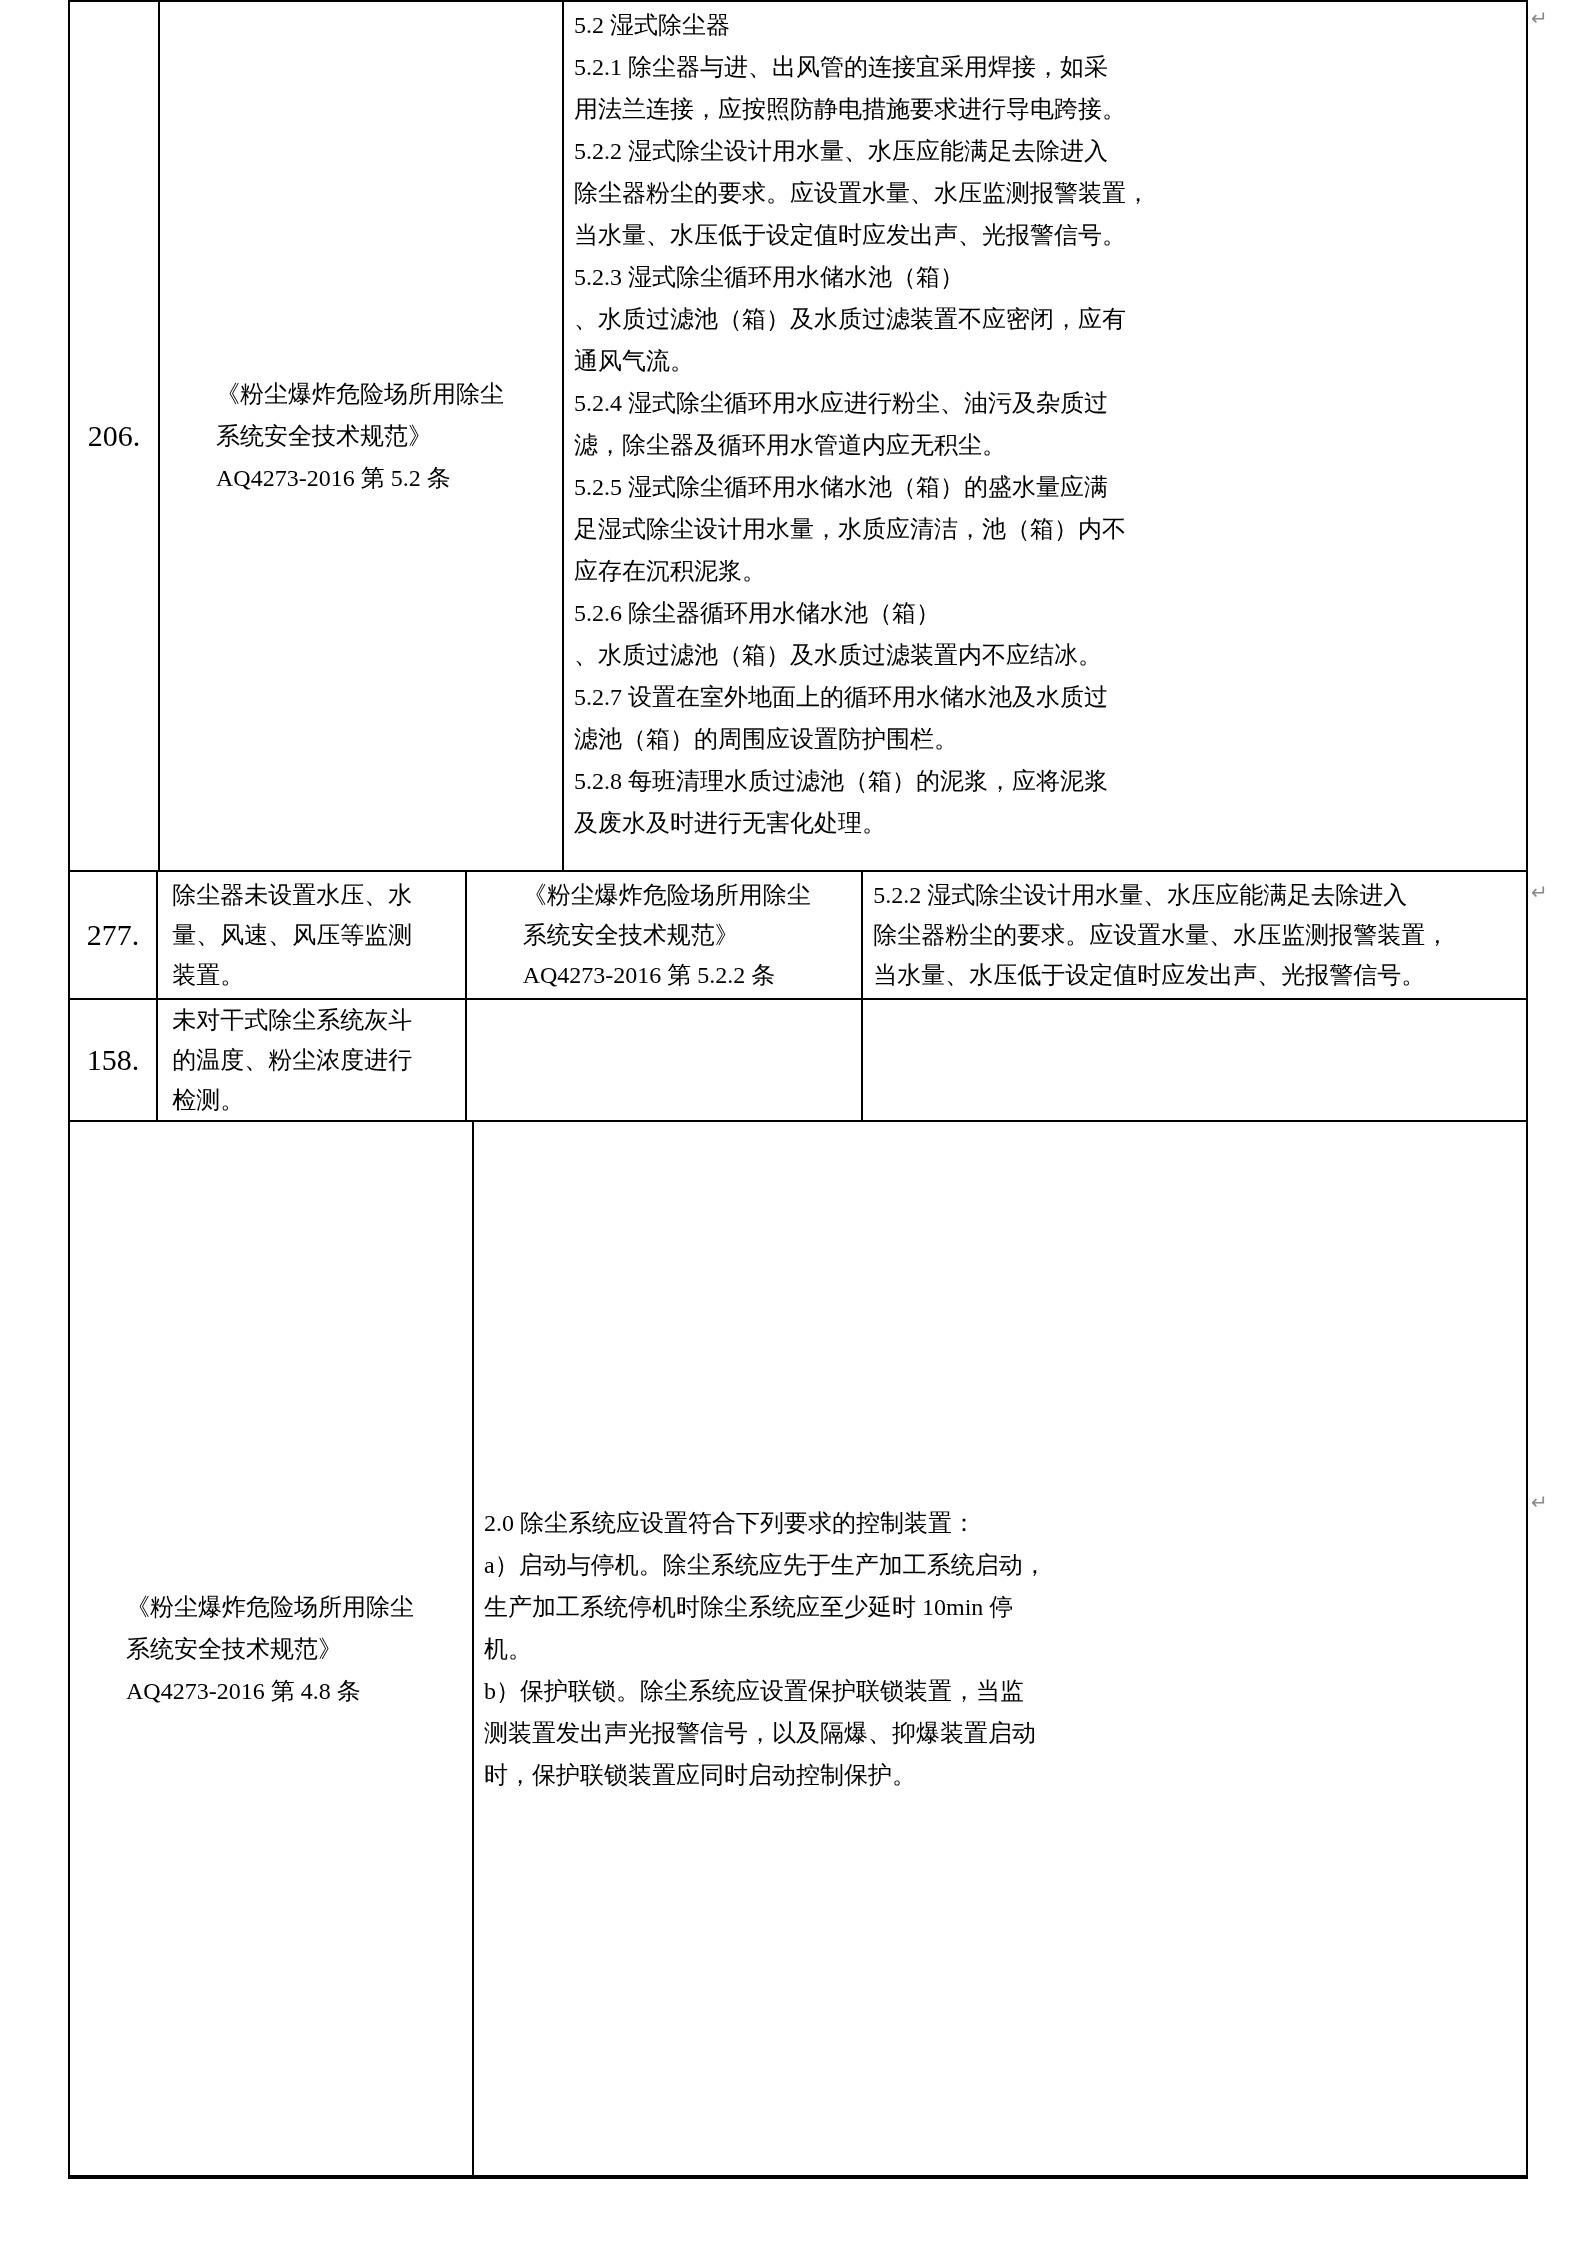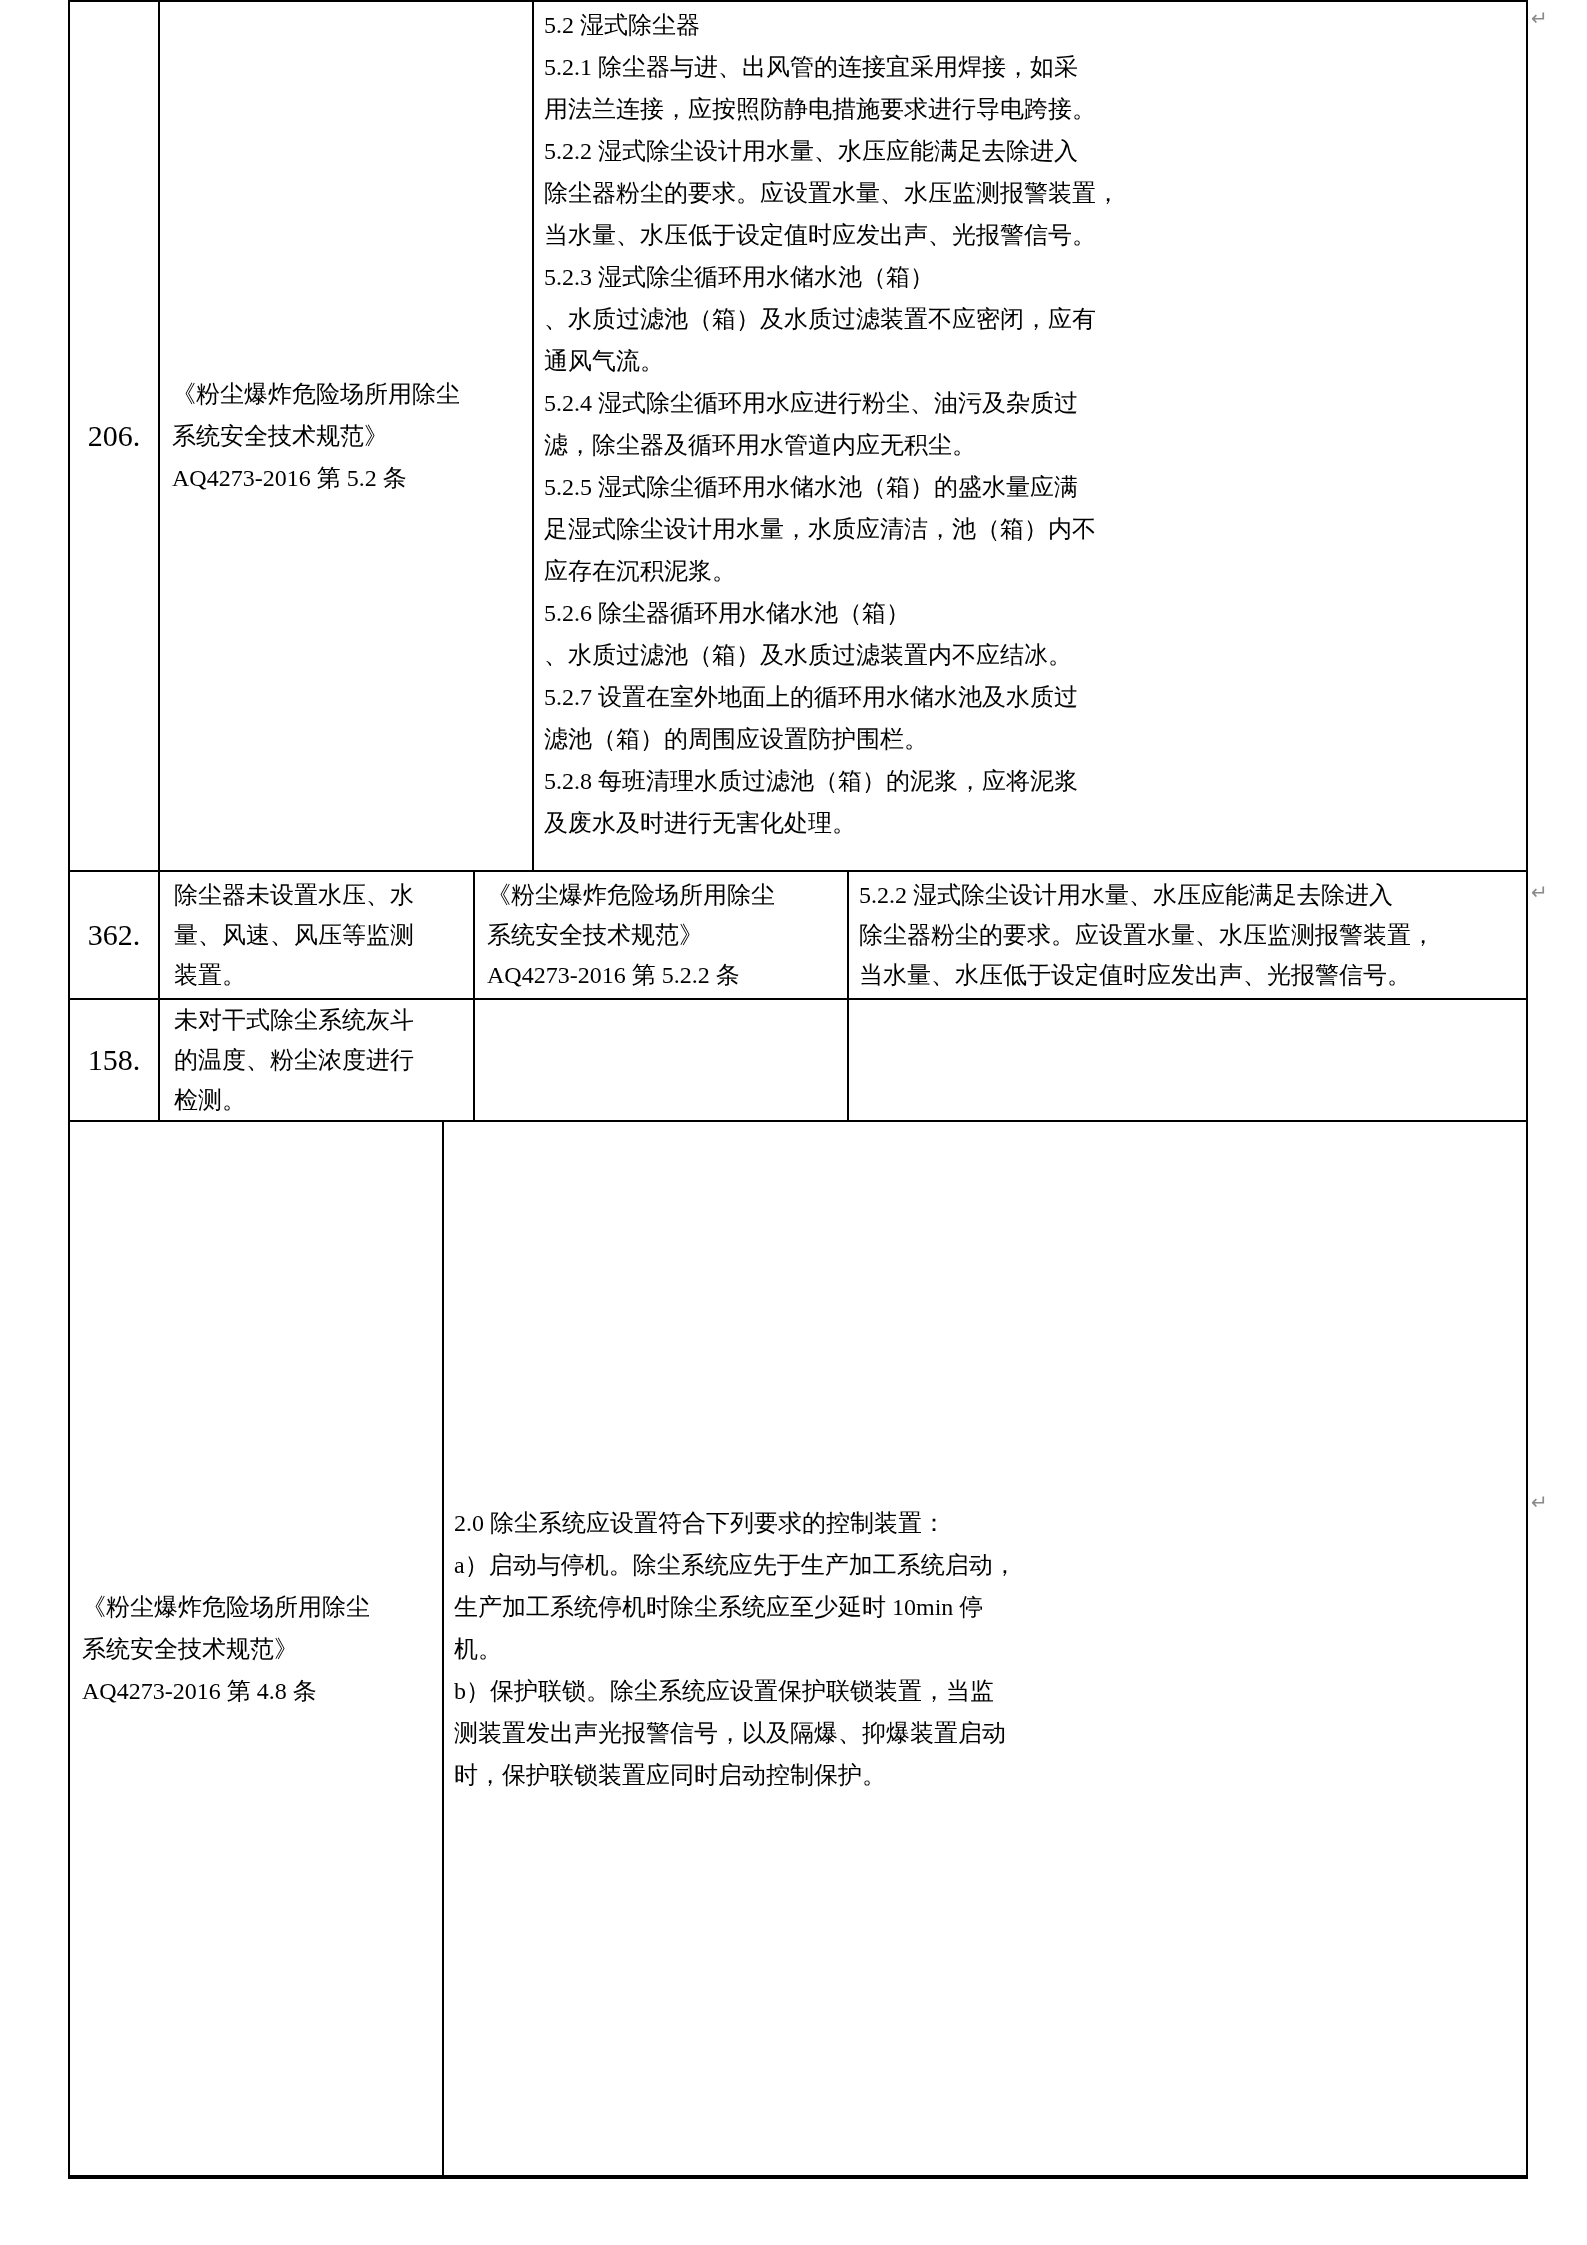--- a/index.html
+++ b/index.html
@@ -41,21 +41,21 @@
   .cell {
     box-sizing: border-box;
     border-right: 2px solid #000000;
     display: flex;
     align-items: center;
     overflow: hidden;
   }
   .cell:last-child { border-right: none; }
   .c1 { width: 90px;  justify-content: center; }
   .c2 { width: 315px; }
-  .c3 { width: 374px; }
+  .c3 { width: 404px; padding-left: 44px; }
   .c4 { width: 677px; }
   .txt {
     white-space: pre-line;
     font-size: 24px;
     line-height: 42px;
     text-align: left;
   }
   .num {
     font-size: 30px;
     line-height: 42px;
@@ -118,21 +118,21 @@
 、水质过滤池（箱）及水质过滤装置内不应结冰。
 5.2.7 设置在室外地面上的循环用水储水池及水质过
 滤池（箱）的周围应设置防护围栏。
 5.2.8 每班清理水质过滤池（箱）的泥浆，应将泥浆
 及废水及时进行无害化处理。</div>
       </div>
     </div>
 
     <div class="row row-207">
       <div class="cell c1">
-        <span class="num">362.</span>
+        <span class="num">277.</span>
       </div>
       <div class="cell c2">
         <div class="txt">除尘器未设置水压、水
 量、风速、风压等监测
 装置。</div>
       </div>
       <div class="cell c3">
         <div class="txt">《粉尘爆炸危险场所用除尘
 系统安全技术规范》
 AQ4273-2016 第 5.2.2 条</div>

